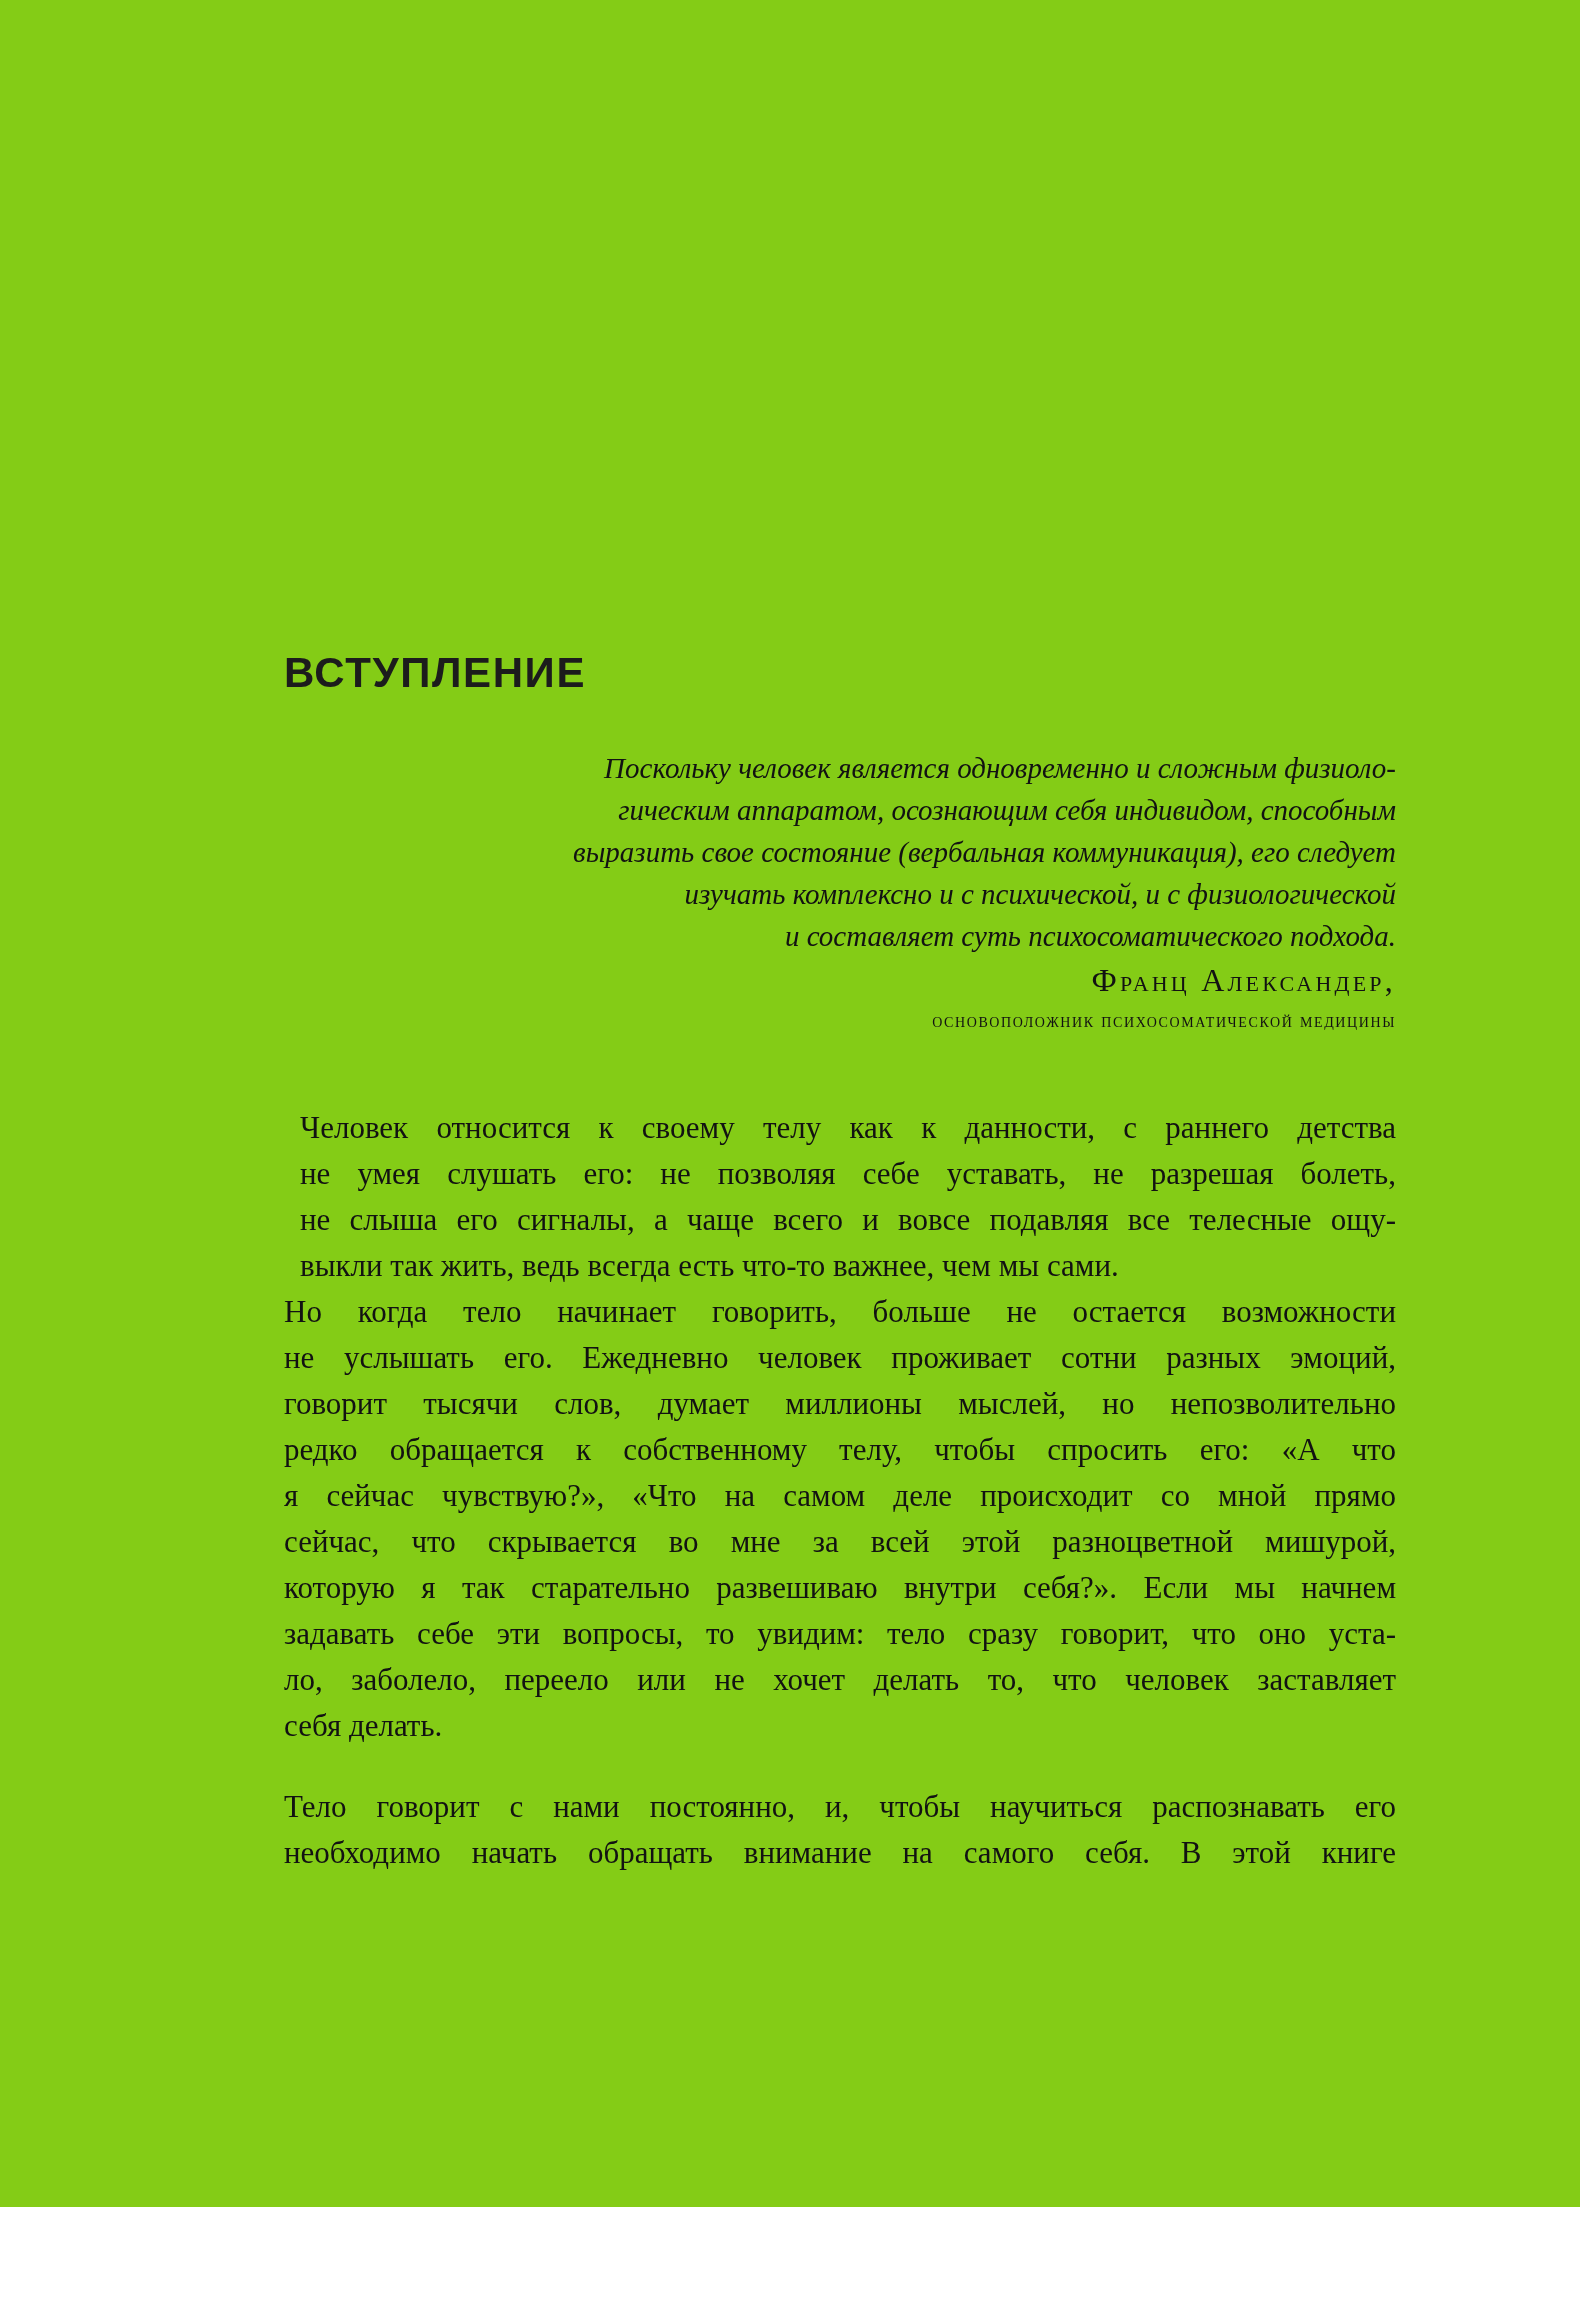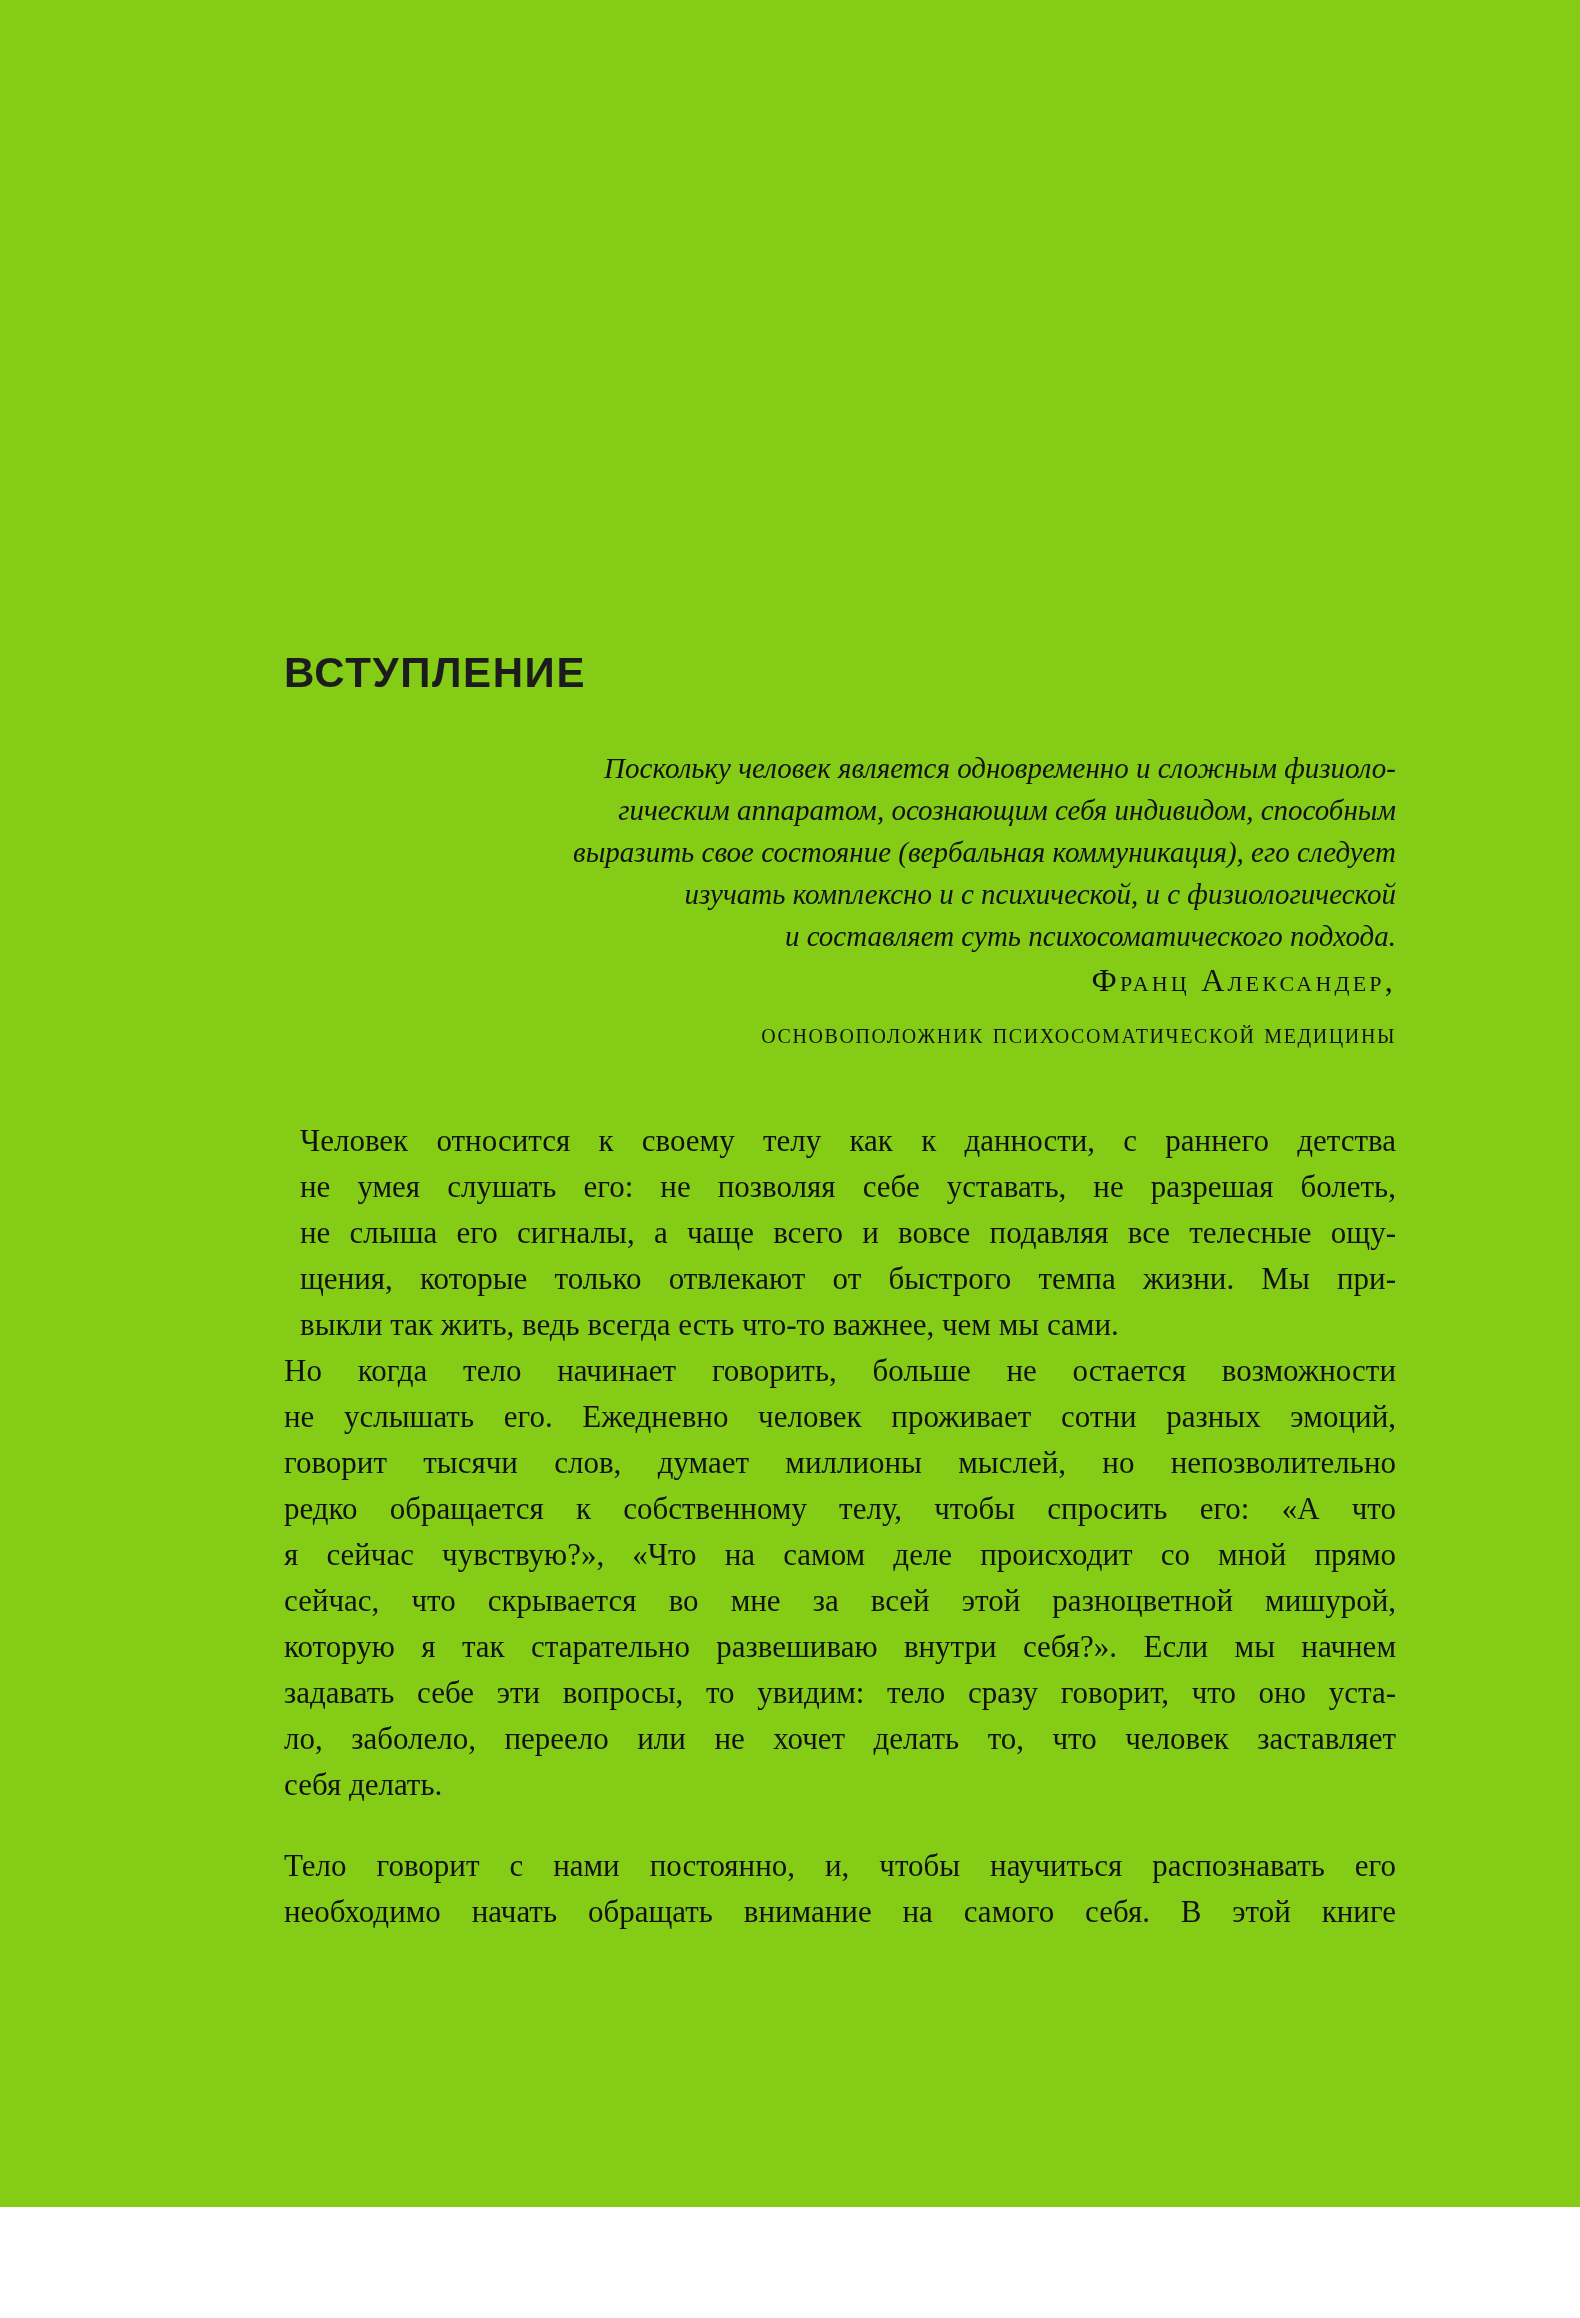--- a/index.html
+++ b/index.html
@@ -47,26 +47,25 @@
     font-variant: small-caps;
     font-size: 32px;
     line-height: 37px;
     letter-spacing: 3.2px;
     text-align: right;
     color: #121212;
   }
   .epigraph-author-role {
     font-family: "Liberation Serif", "DejaVu Serif", serif;
     font-variant: small-caps;
-    font-size: 29px;
+    font-size: 20px;
     line-height: 42px;
     letter-spacing: 1.6px;
     text-align: right;
     color: #121212;
-    margin-top: 13px;
   }
   .body-text {
     font-family: "Liberation Serif", "DejaVu Serif", serif;
     font-size: 31px;
     line-height: 46px;
     color: #121212;
   }
   .body-paragraph { margin: 0; }
   .body-paragraph.p1 { margin-top: 64px; margin-left: 16px; }
   .body-paragraph.p2 { }
@@ -101,21 +100,20 @@
     <div class="epigraph-author">Франц Александер,</div>
 
     <div class="epigraph-author-role">основоположник психосоматической медицины</div>
 
     <div class="body-text">
 
       <div class="body-paragraph p1">
         <div class="paragraph-line">Человек относится к своему телу как к данности, с раннего детства</div>
         <div class="paragraph-line">не умея слушать его: не позволяя себе уставать, не разрешая болеть,</div>
         <div class="paragraph-line">не слыша его сигналы, а чаще всего и вовсе подавляя все телесные ощу-</div>
-        <div class="paragraph-line">щения, которые только отвлекают от быстрого темпа жизни. Мы при-</div>
         <div class="paragraph-line pl-last">выкли так жить, ведь всегда есть что-то важнее, чем мы сами.</div>
       </div>
 
       <div class="body-paragraph p2">
         <div class="paragraph-line">Но когда тело начинает говорить, больше не остается возможности</div>
         <div class="paragraph-line">не услышать его. Ежедневно человек проживает сотни разных эмоций,</div>
         <div class="paragraph-line">говорит тысячи слов, думает миллионы мыслей, но непозволительно</div>
         <div class="paragraph-line">редко обращается к собственному телу, чтобы спросить его: «А что</div>
         <div class="paragraph-line">я сейчас чувствую?», «Что на самом деле происходит со мной прямо</div>
         <div class="paragraph-line">сейчас, что скрывается во мне за всей этой разноцветной мишурой,</div>

